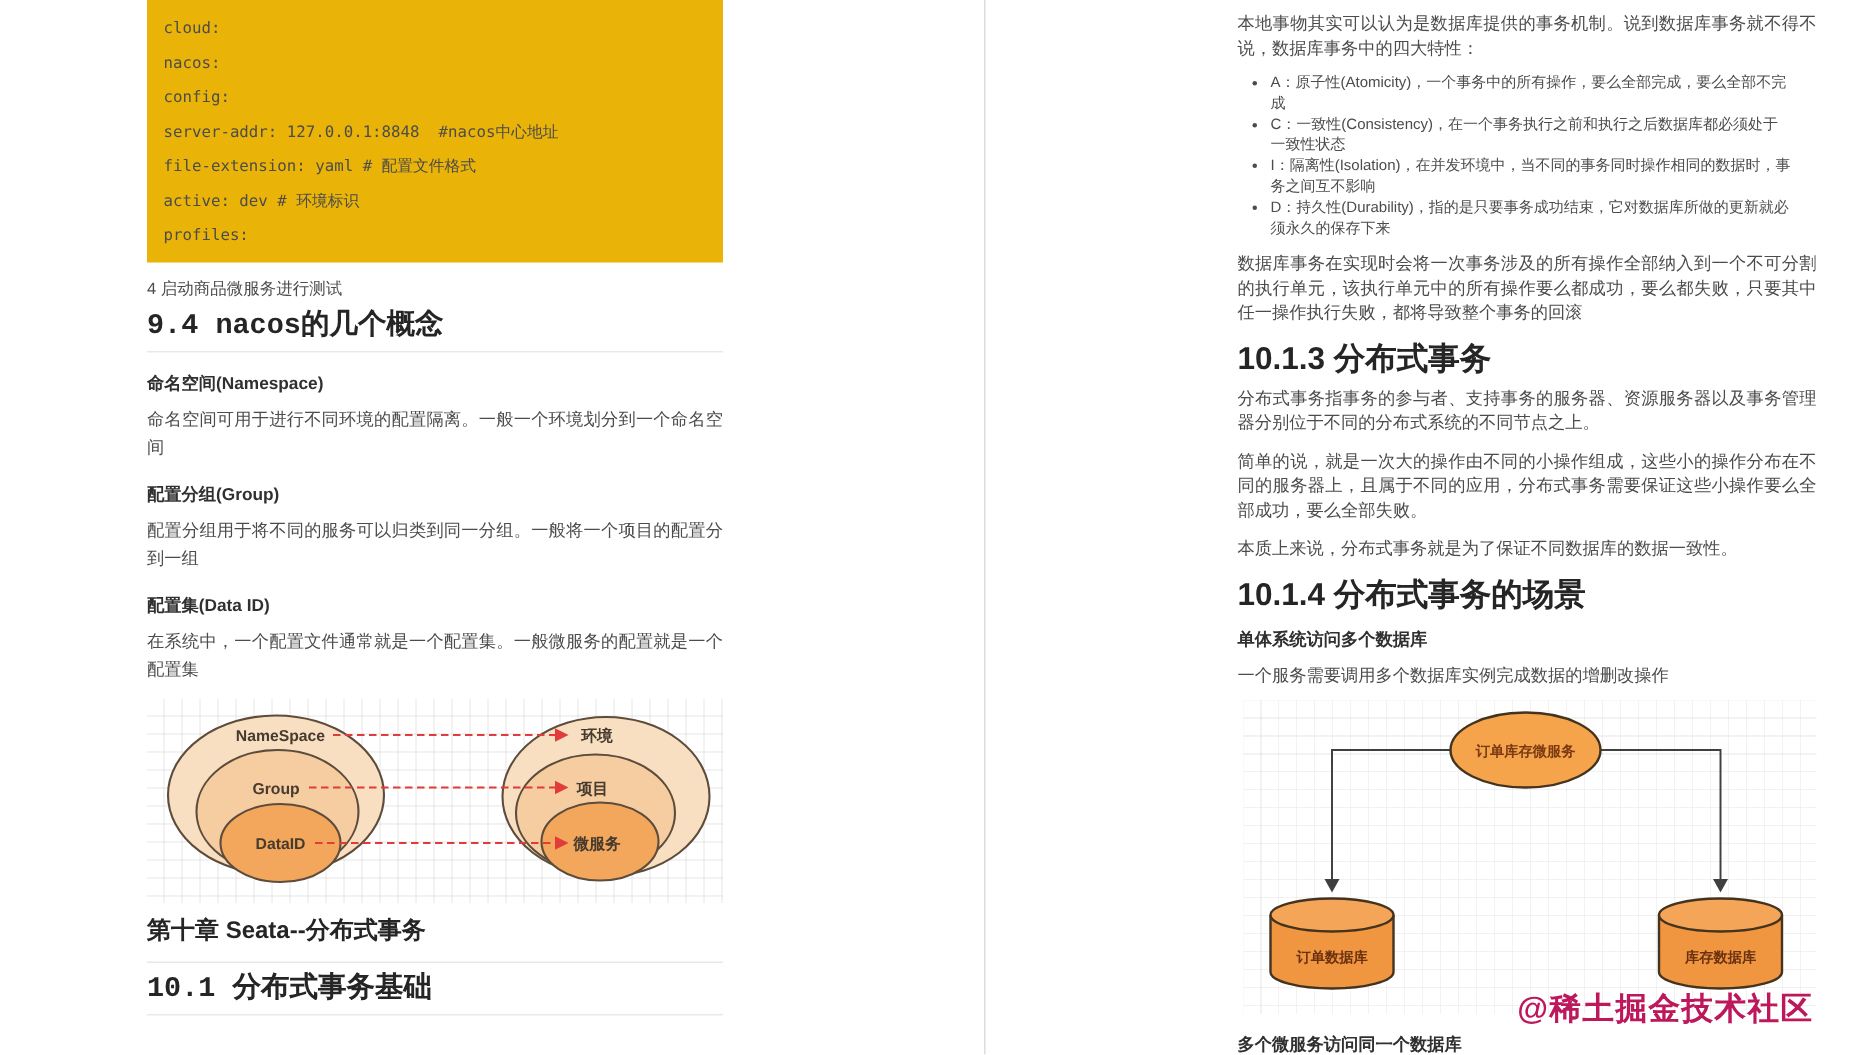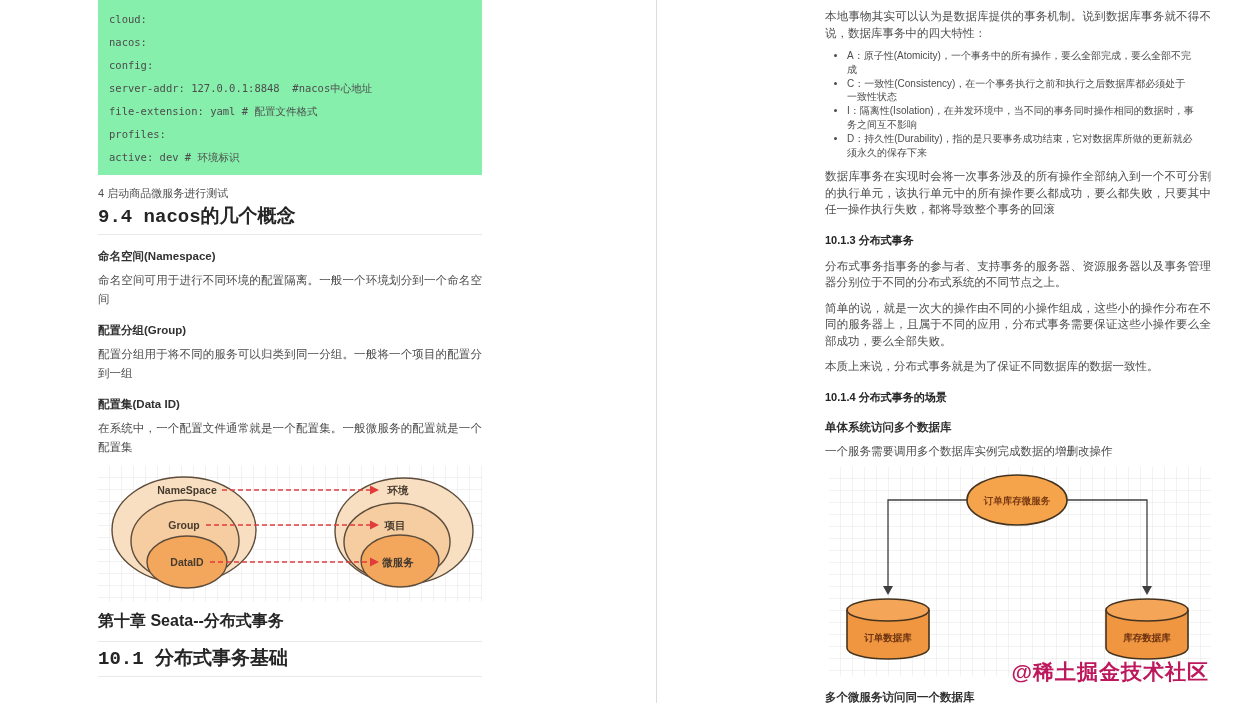--- a/index.html
+++ b/index.html
@@ -4,30 +4,30 @@
 <style>
   html,body{margin:0;padding:0;}
   body{width:1240px;height:703px;position:relative;overflow:hidden;background:#ffffff;
        font-family:"Liberation Sans",sans-serif;color:#474747;}
   .col{position:absolute;top:0;}
   .left-col{left:98px;width:384px;}
   .right-col{left:825px;width:386px;}
   .divider{position:absolute;left:656px;top:0;width:1px;height:703px;background:#dcdcdc;}
 
   
-  .code-block{background:#86efac;padding:8px 10px 6px 11px;
+  .code-block{background:#eab308;padding:8px 10px 6px 11px;
               font-family:"DejaVu Sans Mono",monospace;font-size:10.5px;color:#4c4c4c;}
   .code-line{line-height:23px;white-space:pre;}
 
   .step-caption{margin-top:12px;font-size:11px;color:#4c4c4c;line-height:13px;}
 
   h1,h2,h3{margin:0;color:#252525;font-weight:bold;}
   .h1{font-size:16px;line-height:25px;margin-top:6px;padding-bottom:8px;border-bottom:1px solid #e9e9e9;}
   .h2{font-size:19px;line-height:21px;margin-top:7px;padding-bottom:6px;border-bottom:1px solid #e9e9e9;font-family:Liberation Mono, monospace;}
-  .h3{font-size:11px;line-height:18px;margin-top:13px;}
+  .h3{font-size:21px;line-height:18px;margin-top:13px;}
   .subhead{font-size:11.5px;font-weight:bold;color:#303030;margin-top:14px;line-height:14px;}
   .para{font-size:11.5px;color:#4c4c4c;margin-top:8px;line-height:19px;text-align:justify;}
   .right-col .para{line-height:16.5px;margin-top:9px;}
   ul.acid{margin:8px 16px 0 0;padding-left:22px;font-size:10px;color:#4c4c4c;}
   ul.acid li{line-height:13.8px;margin:0;}
 
   
   .diagram{position:relative;
     background-image:
       repeating-linear-gradient(rgba(0,0,0,0) 0 11px, rgba(185,185,185,0.18) 11px 12px),
@@ -44,22 +44,22 @@
 <body>
 
 <div class="col left-col">
 
   <div class="code-block">
     <div class="code-line">cloud:</div>
     <div class="code-line">nacos:</div>
     <div class="code-line">config:</div>
     <div class="code-line">server-addr: 127.0.0.1:8848  #nacos中心地址</div>
     <div class="code-line">file-extension: yaml # 配置文件格式</div>
+    <div class="code-line">active: dev # 环境标识</div>
     <div class="code-line">profiles:</div>
-    <div class="code-line">active: dev # 环境标识</div>
   </div>
 
   <div class="step-caption">4 启动商品微服务进行测试</div>
 
   <h2 class="h2">9.4 nacos的几个概念</h2>
 
   <div class="subhead">命名空间(Namespace)</div>
   <div class="para">命名空间可用于进行不同环境的配置隔离。一般一个环境划分到一个命名空间</div>
 
   <div class="subhead">配置分组(Group)</div>

